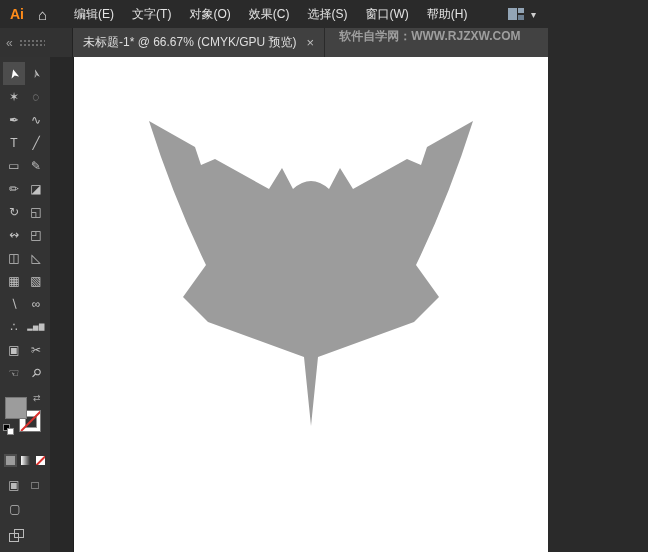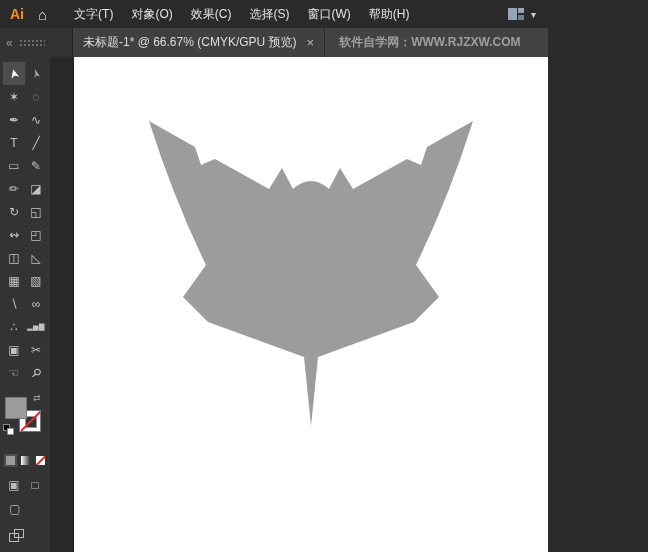--- a/index.html
+++ b/index.html
@@ -21,21 +21,21 @@
   .ws-icon .wsc{left:10px;top:7px;width:6px;height:5px;background:#6e8092}
   .chevron{color:#cfcfcf;font-size:10px;cursor:pointer}
 
   
   .tab-bar{height:29px;display:flex;background:#2a2a2a;flex:0 0 auto}
   .tab-bar-left{width:73px;flex:0 0 73px;background:#323232;display:flex;align-items:center;padding:0 6px;gap:6px;border-right:1px solid #222}
   .collapse-icon{color:#9a9a9a;font-size:12px;cursor:pointer}
   .grip-dots{width:26px;height:8px;background:radial-gradient(#6b6b6b 1px,transparent 1.2px);background-size:4px 4px}
   .doc-tab{background:#404040;display:flex;align-items:center;padding:0 10px;gap:10px;font-size:12px;color:#dedede;border-right:1px solid #2a2a2a;cursor:pointer;white-space:nowrap}
   .tab-close{color:#bdbdbd;font-size:13px;cursor:pointer}
-  .tab-bar-right{flex:1;background:#424242;display:flex;align-items:center;padding-left:14px;font-size:12px;font-weight:bold;color:#9e9e9e;white-space:nowrap;overflow:hidden}
+  .tab-bar-right{flex:1;background:#424242;display:flex;align-items:flex-start;padding-left:14px;font-size:12px;font-weight:bold;color:#9e9e9e;white-space:nowrap;overflow:hidden}
 
   
   .main{flex:1;display:flex;min-height:0}
   .tool-column{width:73px;flex:0 0 73px;background:#282828;position:relative}
   .tool-panel{position:absolute;left:0;top:0;bottom:0;width:50px;background:#333}
   .tools{display:grid;grid-template-columns:22px 22px;justify-content:center;padding-top:5px}
   .tool{width:22px;height:23px;display:flex;align-items:center;justify-content:center;color:#c2c2c2;font-size:12px;cursor:pointer}
   .tool.active{background:#4d4d4d;color:#fff}
   .tool .glyph{display:inline-block;line-height:1}
 
@@ -70,20 +70,21 @@
 </style>
 </head>
 <body>
 
 <div class="app">
 
   <div class="menu-bar">
     <span class="ai-logo">Ai</span>
     <span class="home-icon">⌂</span>
     <div class="menu-items">
+        <span class="menu-item">编辑(E)</span>
         <span class="menu-item">文字(T)</span>
         <span class="menu-item">对象(O)</span>
         <span class="menu-item">效果(C)</span>
         <span class="menu-item">选择(S)</span>
         <span class="menu-item">窗口(W)</span>
         <span class="menu-item">帮助(H)</span>
       </div>
     <div class="menu-bar-right">
       <span class="ws-icon">
           <i class="wsa"></i>

